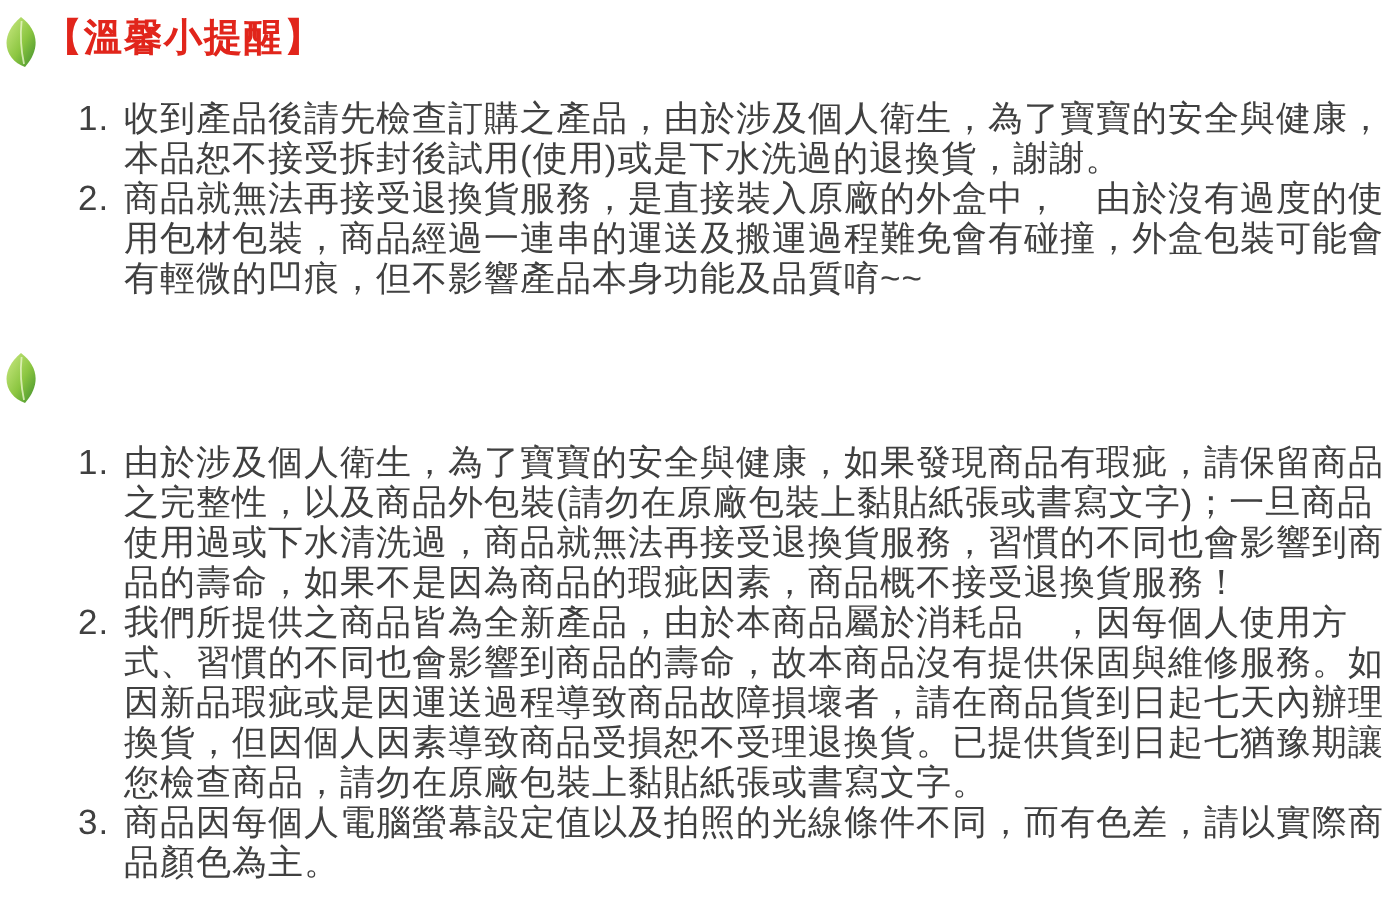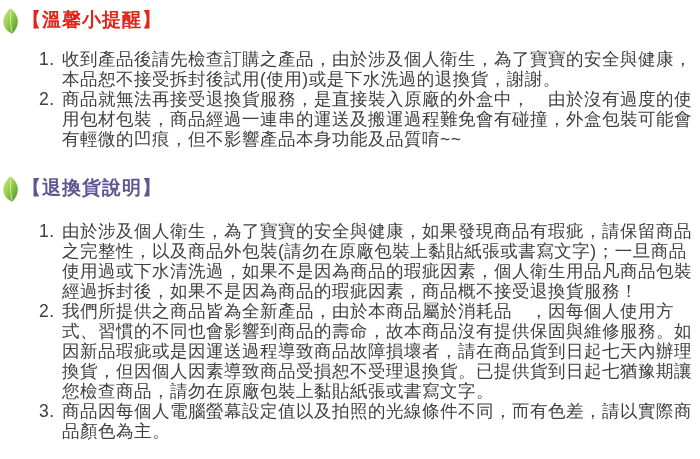--- a/index.html
+++ b/index.html
@@ -92,22 +92,21 @@
             <linearGradient id="leafGrad2" x1="0%" y1="0%" x2="100%" y2="100%">
               <stop offset="0%" stop-color="#cdea86"></stop>
               <stop offset="55%" stop-color="#8cc641"></stop>
               <stop offset="100%" stop-color="#3f8f2c"></stop>
             </linearGradient>
           </defs>
           <path d="M10.5 0.5 C 18.5 6.5, 21 16, 12.5 25.5 C 3 22.5, -1.5 10.5, 10.5 0.5 Z" fill="url(#leafGrad2)"></path>
           <path d="M10.8 2.5 C 10 10, 10.5 17, 12 24" stroke="#e8f5c8" stroke-width="0.9" fill="none" opacity="0.8"></path>
         </svg>
       </span>
-      <h2 class="section-title title-purple">【退換貨說明】</h2>
     </div>
     <ol class="items">
-      <li>由於涉及個人衛生，為了寶寶的安全與健康，如果發現商品有瑕疵，請保留商品之完整性，以及商品外包裝(請勿在原廠包裝上黏貼紙張或書寫文字)；一旦商品使用過或下水清洗過，如果不是因為商品的瑕疵因素，個人衛生用品凡商品包裝經過拆封後，如果不是因為商品的瑕疵因素，商品概不接受退換貨服務！</li>
+      <li>由於涉及個人衛生，為了寶寶的安全與健康，如果發現商品有瑕疵，請保留商品之完整性，以及商品外包裝(請勿在原廠包裝上黏貼紙張或書寫文字)；一旦商品使用過或下水清洗過，商品就無法再接受退換貨服務，習慣的不同也會影響到商品的壽命，如果不是因為商品的瑕疵因素，商品概不接受退換貨服務！</li>
       <li>我們所提供之商品皆為全新產品，由於本商品屬於消耗品　，因每個人使用方式、習慣的不同也會影響到商品的壽命，故本商品沒有提供保固與維修服務。如因新品瑕疵或是因運送過程導致商品故障損壞者，請在商品貨到日起七天內辦理換貨，但因個人因素導致商品受損恕不受理退換貨。已提供貨到日起七猶豫期讓您檢查商品，請勿在原廠包裝上黏貼紙張或書寫文字。</li>
       <li>商品因每個人電腦螢幕設定值以及拍照的光線條件不同，而有色差，請以實際商品顏色為主。</li>
     </ol>
   </section>
 
 </div>
 
 </body></html>

